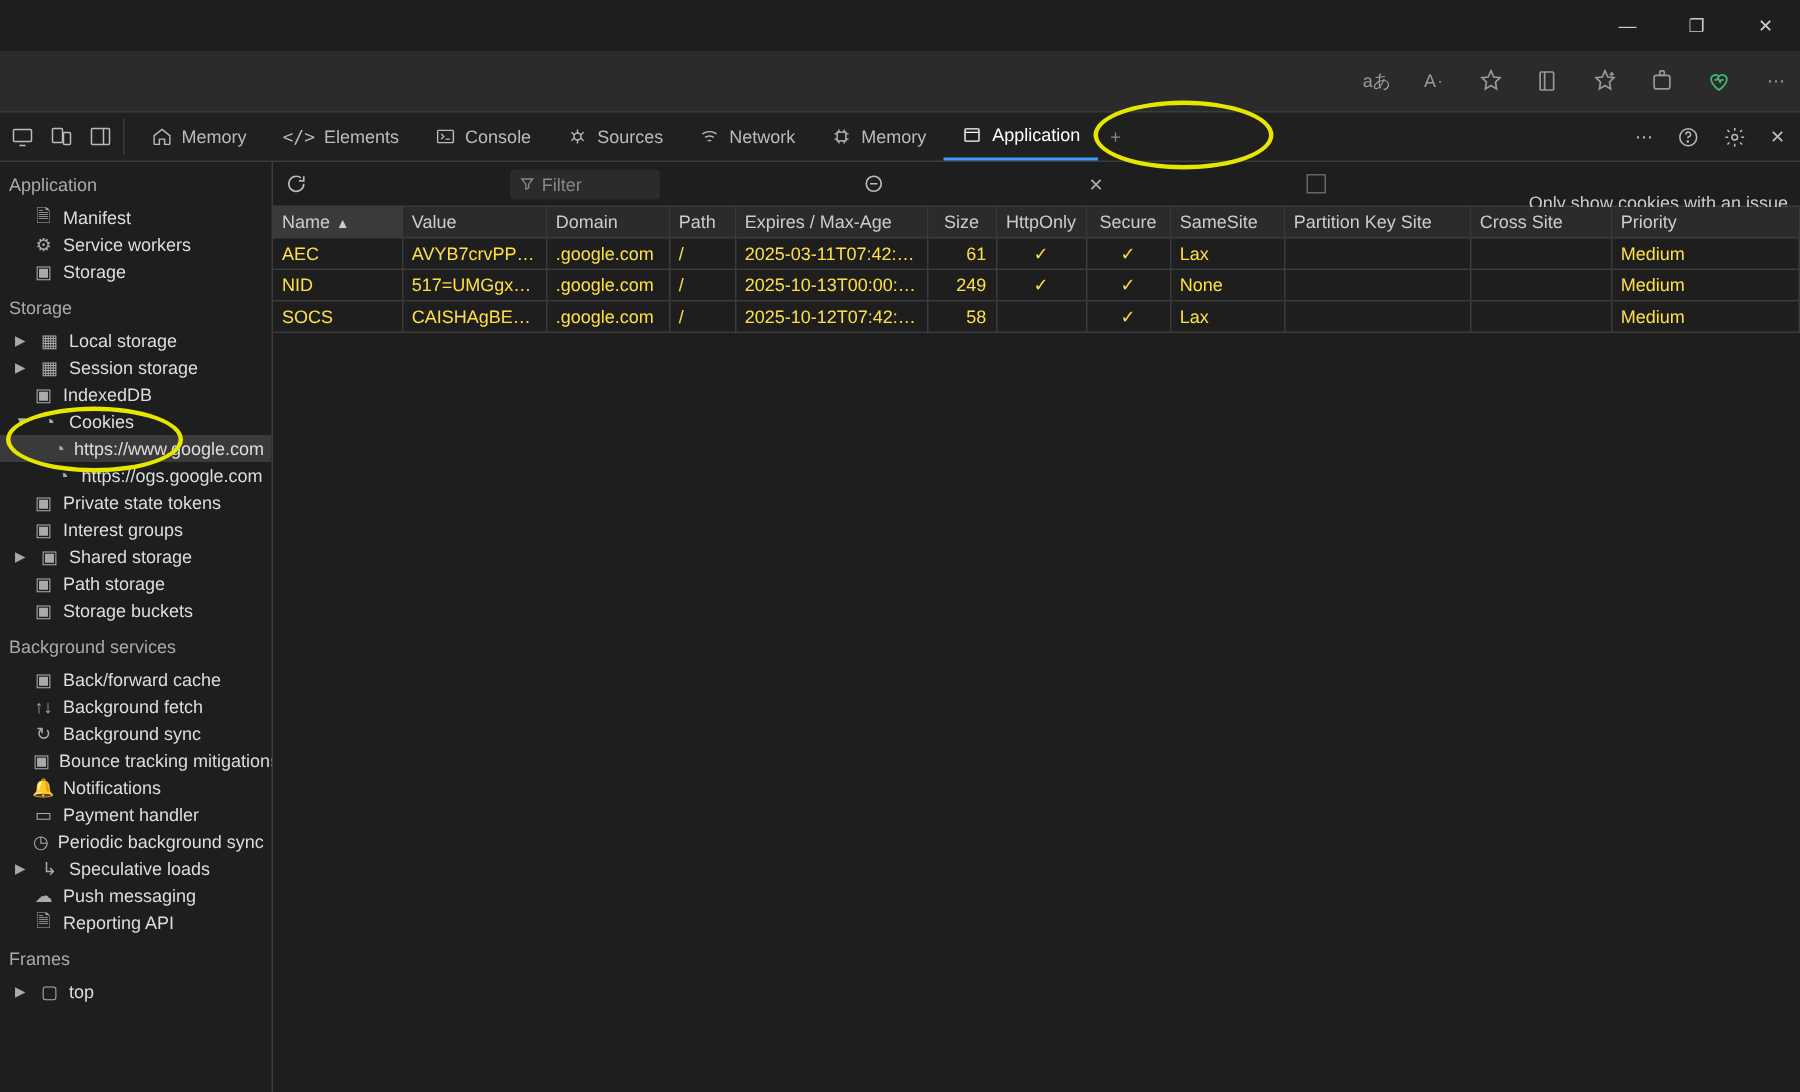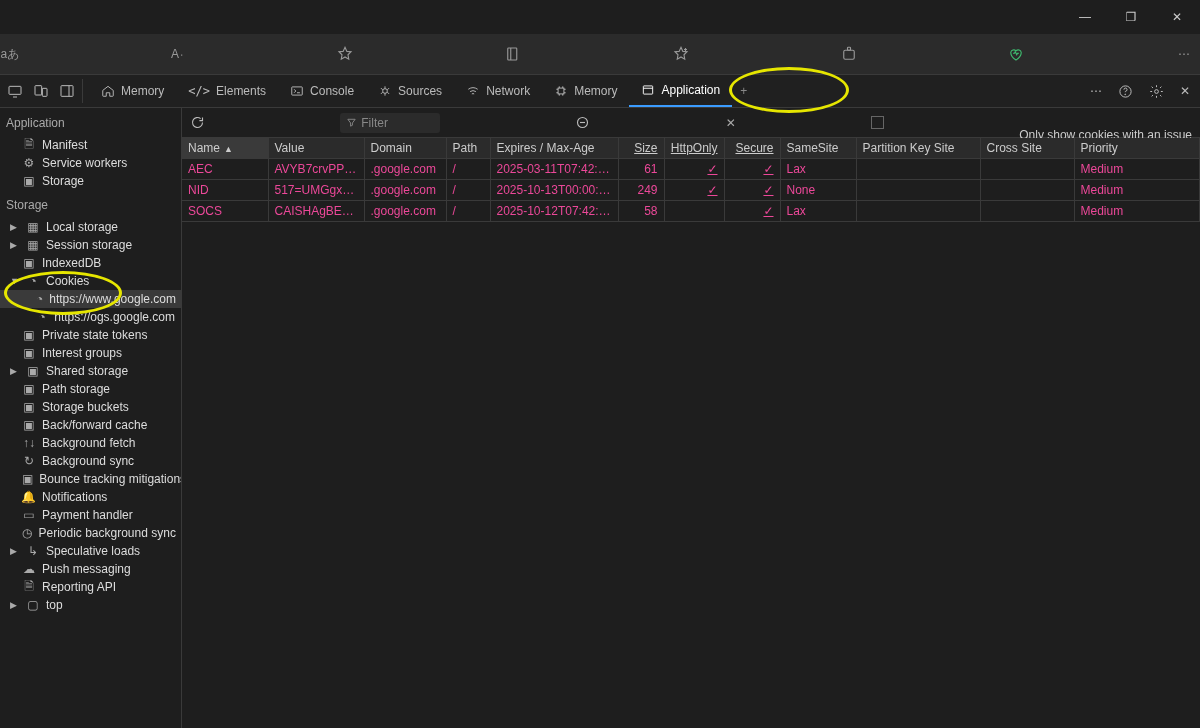--- a/index.html
+++ b/index.html
@@ -1,19 +1,19 @@
 <!DOCTYPE html>
 <html><head>
 <meta charset="utf-8">
 <style>
 * { margin: 0; padding: 0; box-sizing: border-box; font-family: "Segoe UI", Arial, sans-serif; }
 body { background: #1e1e1e; color: #ccc; width: 1200px; height: 728px; overflow: hidden; font-size: 12px; }
 .titlebar { height: 34px; display: flex; justify-content: flex-end; align-items: center; background: #1e1e1e; }
 .titlebar .winbtn { width: 46px; height: 34px; display: flex; align-items: center; justify-content: center; color: #ccc; }
-.browserbar { height: 40px; background: #2b2b2b; display: flex; justify-content: space-between; align-items: center; padding-right: 6px; gap: 18px; }
+.browserbar { height: 40px; background: #2b2b2b; display: flex; justify-content: flex-end; align-items: center; padding-right: 6px; gap: 18px; }
 .browserbar .icon { width: 20px; color: #999; display:flex; align-items:center; justify-content:center; }
 .devtools-tabs { height: 34px; background: #202020; border-top: 1px solid #3a3a3a; border-bottom: 1px solid #3a3a3a; display: flex; align-items: stretch; }
 .dt-left { display: flex; align-items: center; padding-left: 6px; gap: 8px; }
 .dock-icon { width: 18px; height: 18px; display:flex; align-items:center; justify-content:center; color:#bbb; }
 .dt-divider { width:1px; background:#3a3a3a; margin: 4px 6px; }
 .dt-tab { display:flex; align-items:center; gap:6px; padding: 0 12px; color:#bbb; white-space:nowrap; }
 .dt-tab.active { border-bottom: 2px solid #3b9cff; color:#fff; }
 .dt-plus { padding:0 8px; display:flex; align-items:center; color:#888; }
 .dt-right { margin-left:auto; display:flex; align-items:center; gap:16px; padding-right:10px; color:#bbb; }
 .annot { position:absolute; border: 3px solid #e6e600; border-radius: 50%; pointer-events:none; }
@@ -33,22 +33,22 @@
 .toolbar .tbicon { color:#aaa; display:flex; align-items:center; }
 .filter { background:#2b2b2b; height:20px; width:100px; border-radius:3px; display:flex; align-items:center; padding:0 6px; color:#888; gap:4px; }
 .toolbar .chk { width:13px; height:13px; border:1px solid #666; display:inline-block; }
 .toolbar .chklabel { color:#ccc;margin-top:25px; }
 
 .tablewrap { flex:1; overflow:auto; }
 table { width: 100%; border-collapse: collapse; table-layout: fixed; }
 th, td { border-right:1px solid #3a3a3a; border-bottom:1px solid #3a3a3a; padding: 3px 6px; text-align:left; white-space:nowrap; overflow:hidden; text-overflow:ellipsis; height:19px; }
 thead th { background:#2b2b2b; color:#ccc; font-weight:normal; position:sticky; top:0; }
 tbody tr { background:#1e1e1e; }
-tbody td { color:#ec4899; }
-.center { text-align:right;text-decoration:underline; }
+tbody td { color:#fde047; }
+.center { text-align:center; }
 .right { text-align:right; }
 .sort-arrow { font-size:9px; margin-left:4px; }
 svg { display:block; }
 </style>
 </head>
 <body>
 
 <div class="titlebar">
   <div class="winbtn">—</div>
   <div class="winbtn">❐</div>
@@ -251,20 +251,21 @@
       </div>
     <div class="sb-item sb-sub">
         <span class="ic">▣</span>
         <span>Path storage</span>
       </div>
     <div class="sb-item sb-sub">
         <span class="ic">▣</span>
         <span>Storage buckets</span>
       </div>
 
+    <div class="sb-sect">Background services</div>
     <div class="sb-item sb-sub">
         <span class="ic">▣</span>
         <span>Back/forward cache</span>
       </div>
     <div class="sb-item sb-sub">
         <span class="ic">↑↓</span>
         <span>Background fetch</span>
       </div>
     <div class="sb-item sb-sub">
         <span class="ic">↻</span>
@@ -293,20 +294,21 @@
       </div>
     <div class="sb-item sb-sub">
         <span class="ic">☁</span>
         <span>Push messaging</span>
       </div>
     <div class="sb-item sb-sub">
         <span class="ic">🗎</span>
         <span>Reporting API</span>
       </div>
 
+    <div class="sb-sect">Frames</div>
     <div class="sb-item">
         <span class="tri">▶</span>
         <span class="ic">▢</span>
         <span>top</span>
       </div>
 
     <div class="annot" style="left:4px; top:163px; width:118px; height:44px;"></div>
   </div>
 
   <div class="main">

